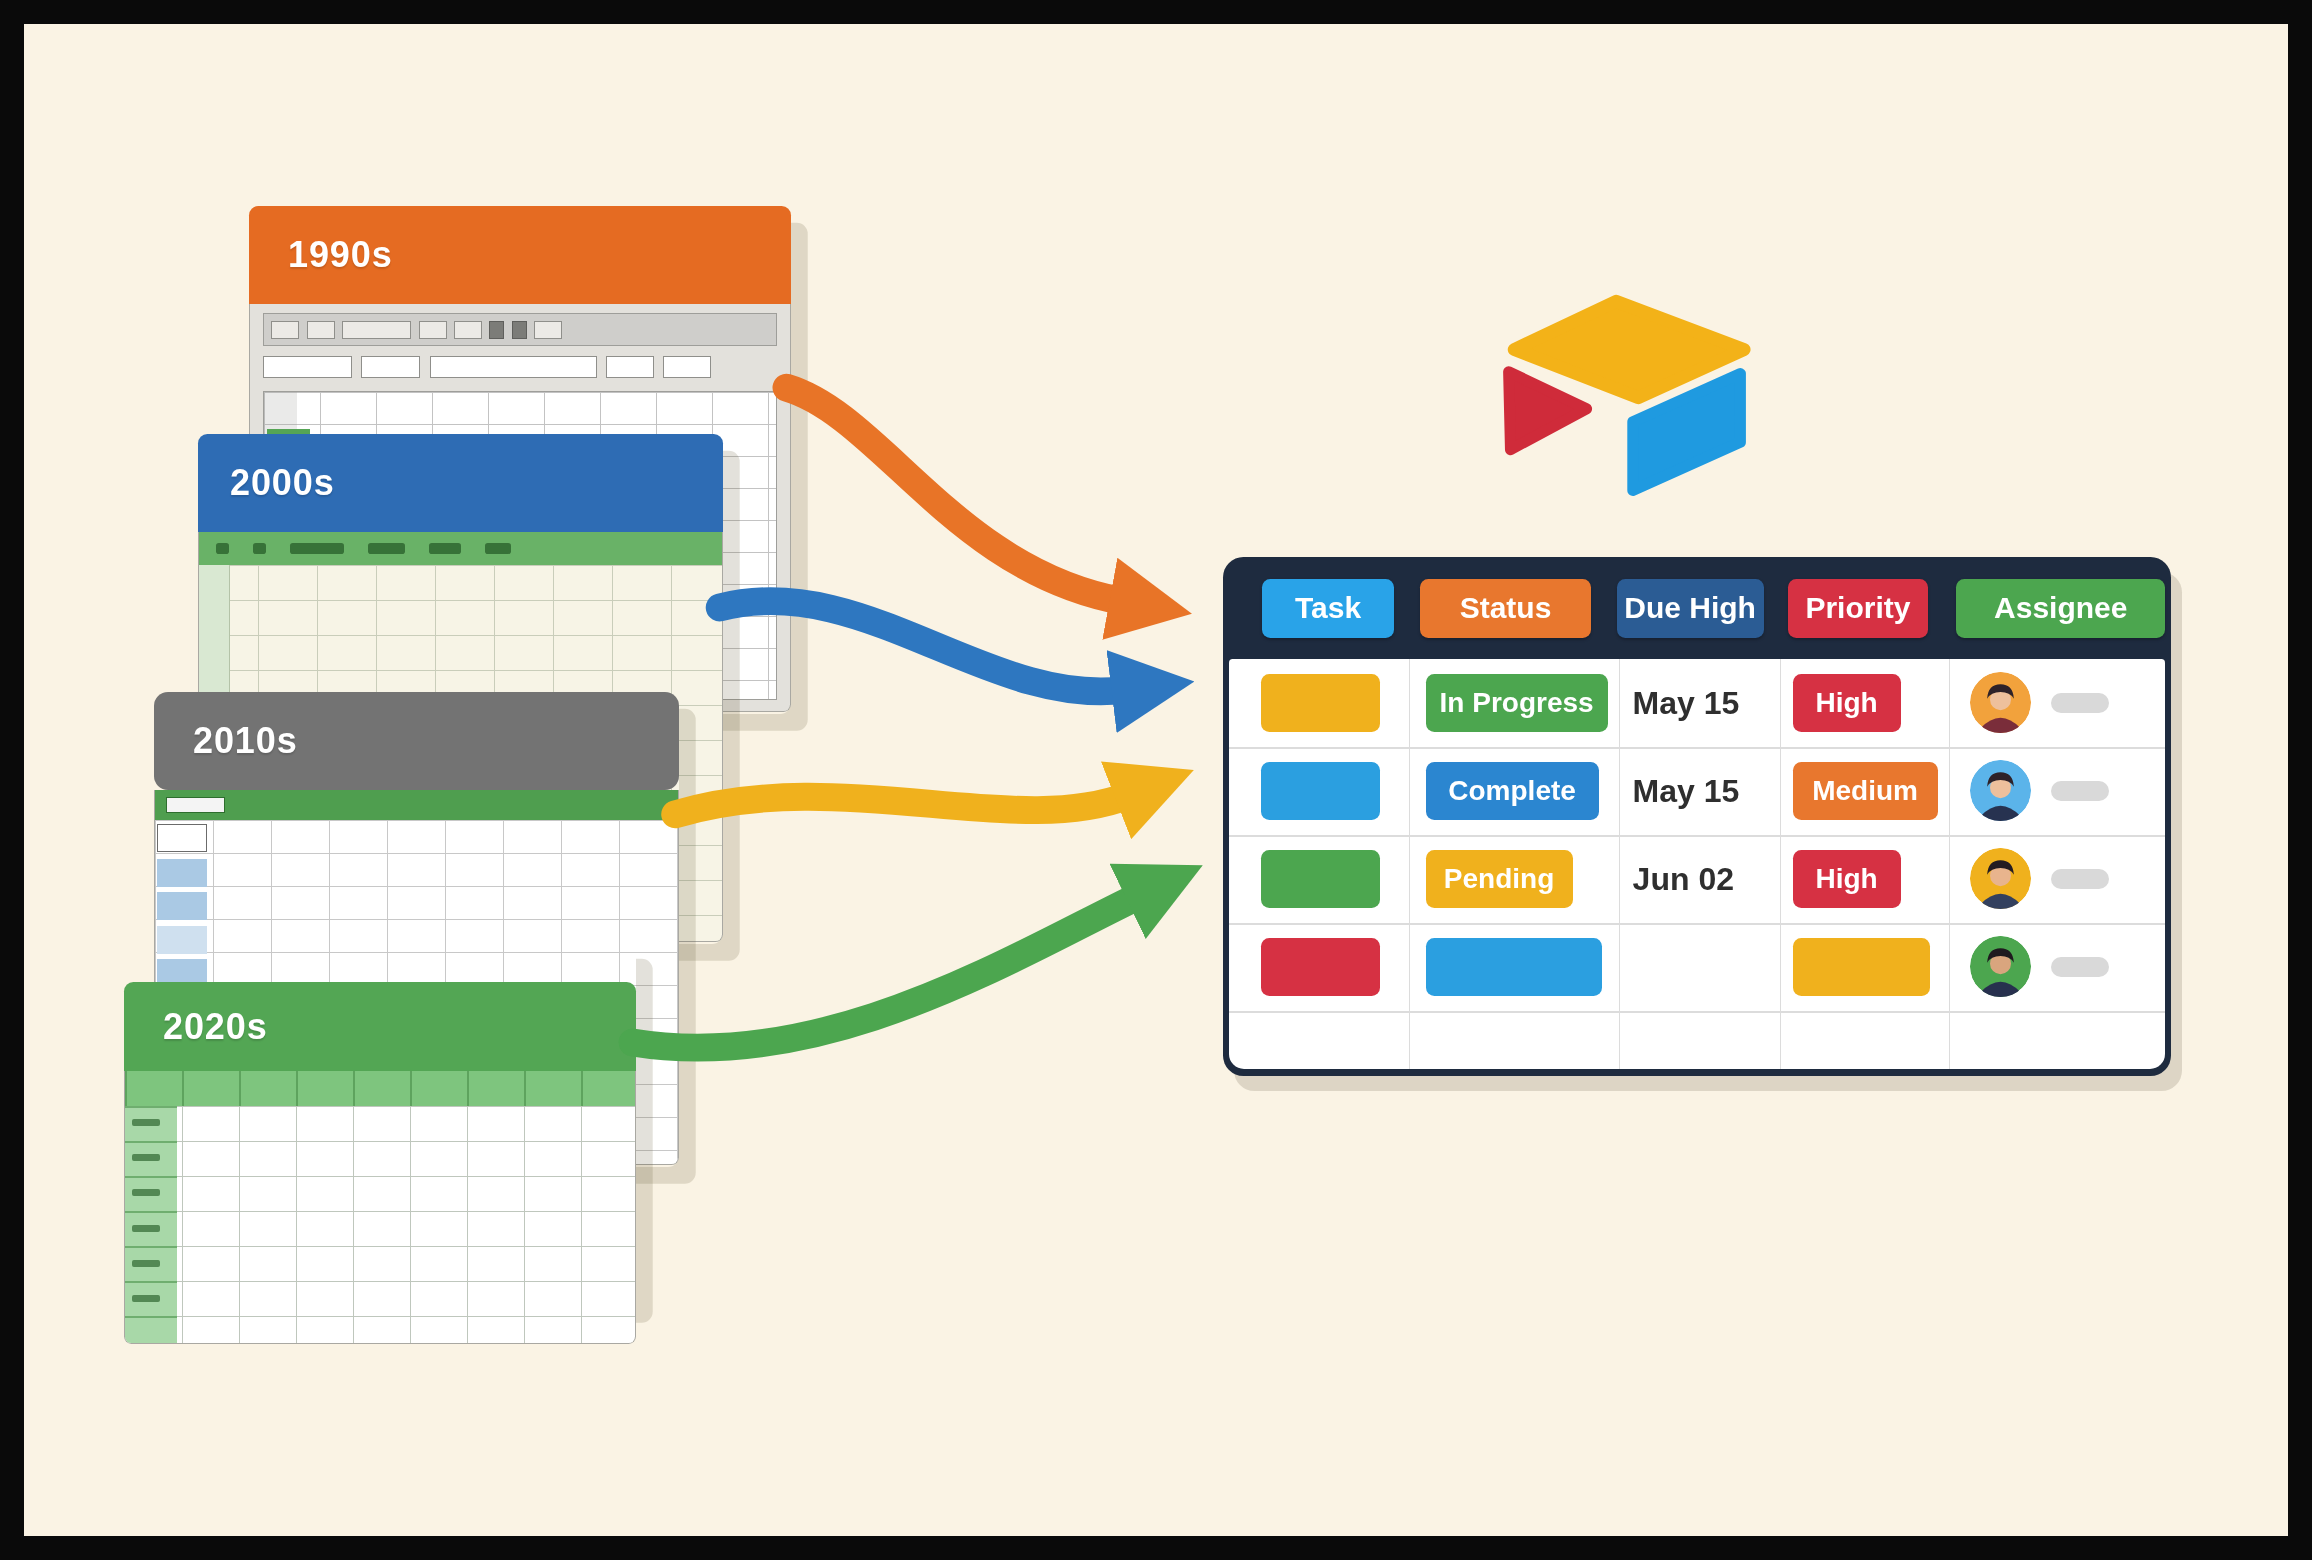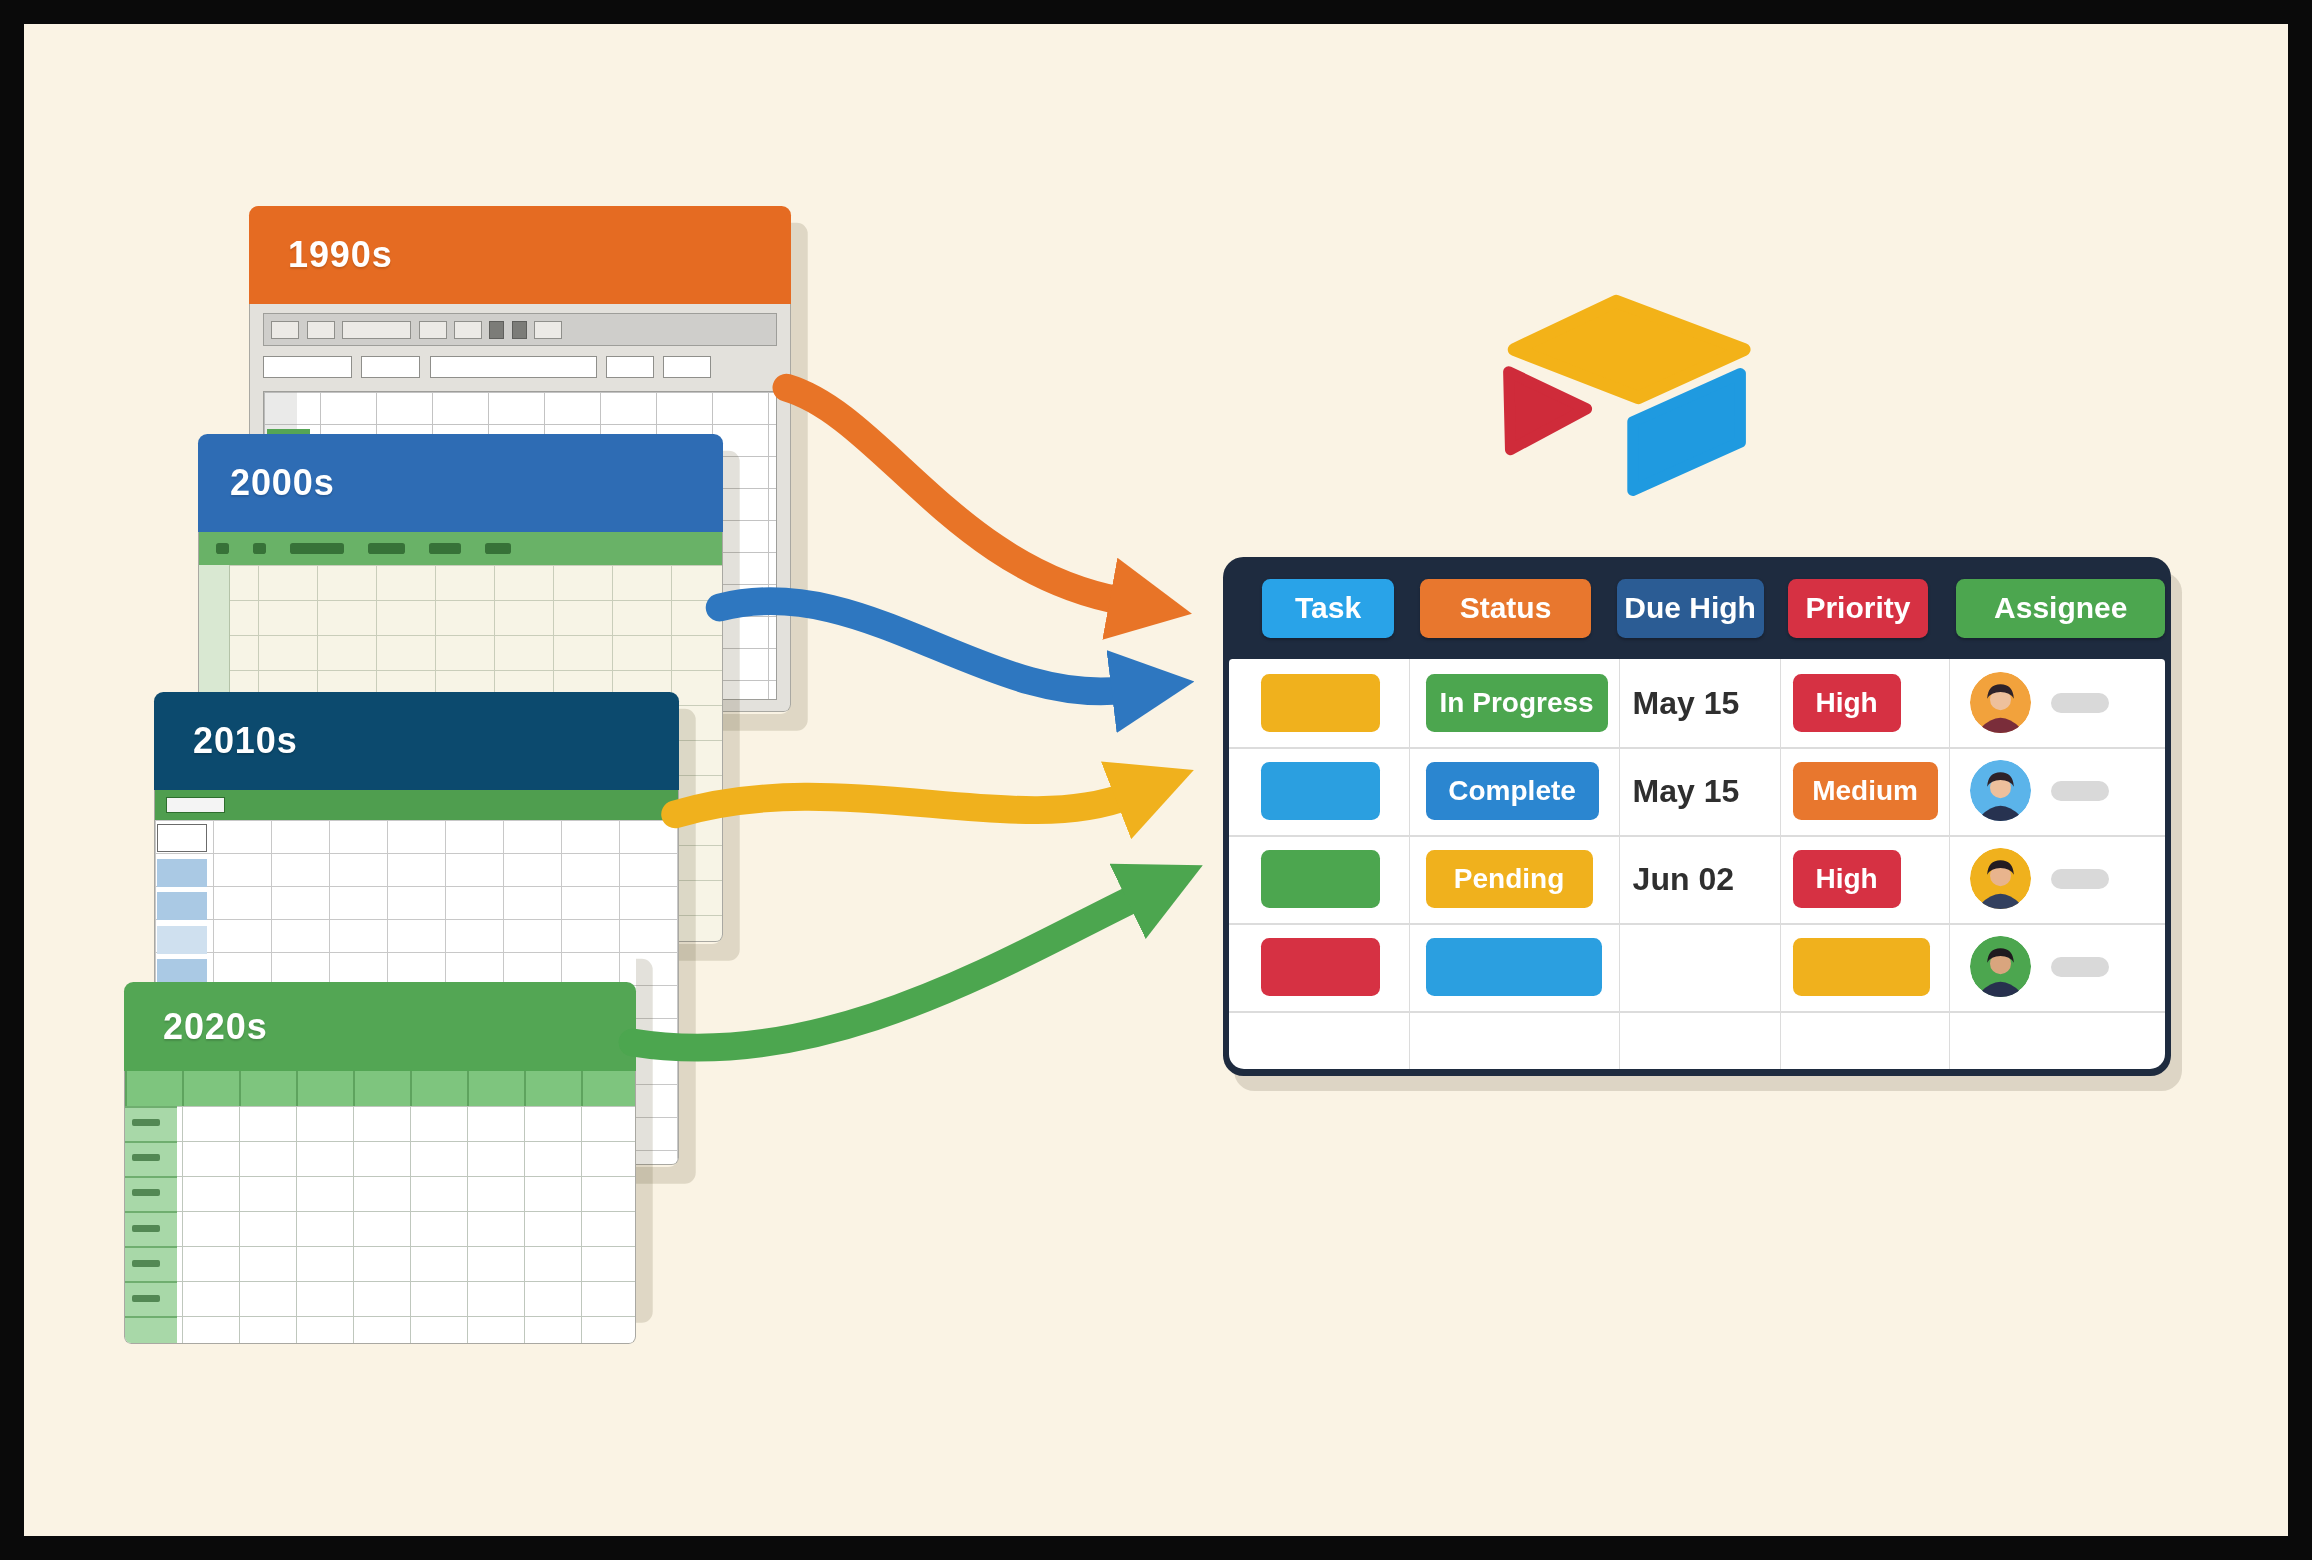--- a/index.html
+++ b/index.html
@@ -38,21 +38,21 @@
   .sheet-00 .sheet-body { height:410px; background:#f7f4e6; }
   .strip-00 { position:absolute; left:0; right:0; top:0; height:33px; background:#69b267; display:flex; align-items:center; gap:24px; padding:0 16.7px; }
   .dash { height:10.2px; border-radius:2.8px; background:#2f6630; opacity:0.85; }
   .grid00 { position:absolute; left:0; right:0; top:33px; bottom:0;
     background-image:linear-gradient(#c9cdba 1.4px, transparent 1.4px),linear-gradient(90deg,#c9cdba 1.4px, transparent 1.4px);
     background-size:59px 35px; }
   .grid00::before { content:""; position:absolute; left:0; top:0; bottom:0; width:30px; background:#d9e8d2; border-right:1.4px solid #b4c3a8; }
 
   
   .sheet-10 { left:154px; top:692px; width:525px; height:475px; z-index:3; }
-  .sheet-10 .sheet-header { background:#0c4a6e; }
+  .sheet-10 .sheet-header { background:#737373;border-radius:14px; }
   .sheet-10 .sheet-body { height:375px; background:#ffffff; }
   .strip-10 { position:absolute; left:0; right:0; top:0; height:30px; background:#4f9e4f; display:flex; align-items:center; padding:0 11px; }
   .strip-10 .wbox { width:59px; height:16.7px; background:#f4f4f4; border:0.9px solid #2e6e2e; }
   .grid10 { position:absolute; left:0; right:0; top:30px; bottom:0;
     background-image:linear-gradient(#c8c8c8 1.4px, transparent 1.4px),linear-gradient(90deg,#c8c8c8 1.4px, transparent 1.4px);
     background-size:58px 33px; }
   .lc { position:absolute; left:1.9px; width:50px; height:28px; }
   .lc.sel { top:3.7px; background:#ffffff; border:1.9px solid #6b6b6b; }
   .lc.b1 { top:39px; background:#aac9e4; }
   .lc.b2 { top:72px; background:#aac9e4; }
@@ -283,21 +283,21 @@
             <path d="M12 60 q21 -22 42 0 l0 10 -42 0 z" fill="#273250"></path>
             <circle cx="33" cy="30" r="11" fill="#eec09c"></circle>
             <path d="M19 29 q1 -15 14 -15 q13 0 14 15 q-4 -7 -14 -7 q-10 0 -14 7 z" fill="#2e2229"></path>
           </g>
         </svg>
         <span class="gpill"></span>
       </div>
 
       <div class="trow r2">
         <span class="task-pill bg-green"></span>
-        <span class="chip st bg-yellow" style="width:167px">Pending</span>
+        <span class="chip st bg-yellow" style="width:147px">Pending</span>
         <span class="due">Jun 02</span>
         <span class="chip pr bg-red" style="width:108px">High</span>
         <svg class="avatar" viewBox="0 0 66 66">
           <g clip-path="url(#avc)">
             <circle cx="33" cy="33" r="32" fill="#f0b11d"></circle>
             <path d="M12 60 q21 -22 42 0 l0 10 -42 0 z" fill="#33405e"></path>
             <circle cx="33" cy="30" r="11" fill="#e8b48d"></circle>
             <path d="M19 29 q1 -15 14 -15 q13 0 14 15 q-4 -7 -14 -7 q-10 0 -14 7 z" fill="#241c22"></path>
           </g>
         </svg>

